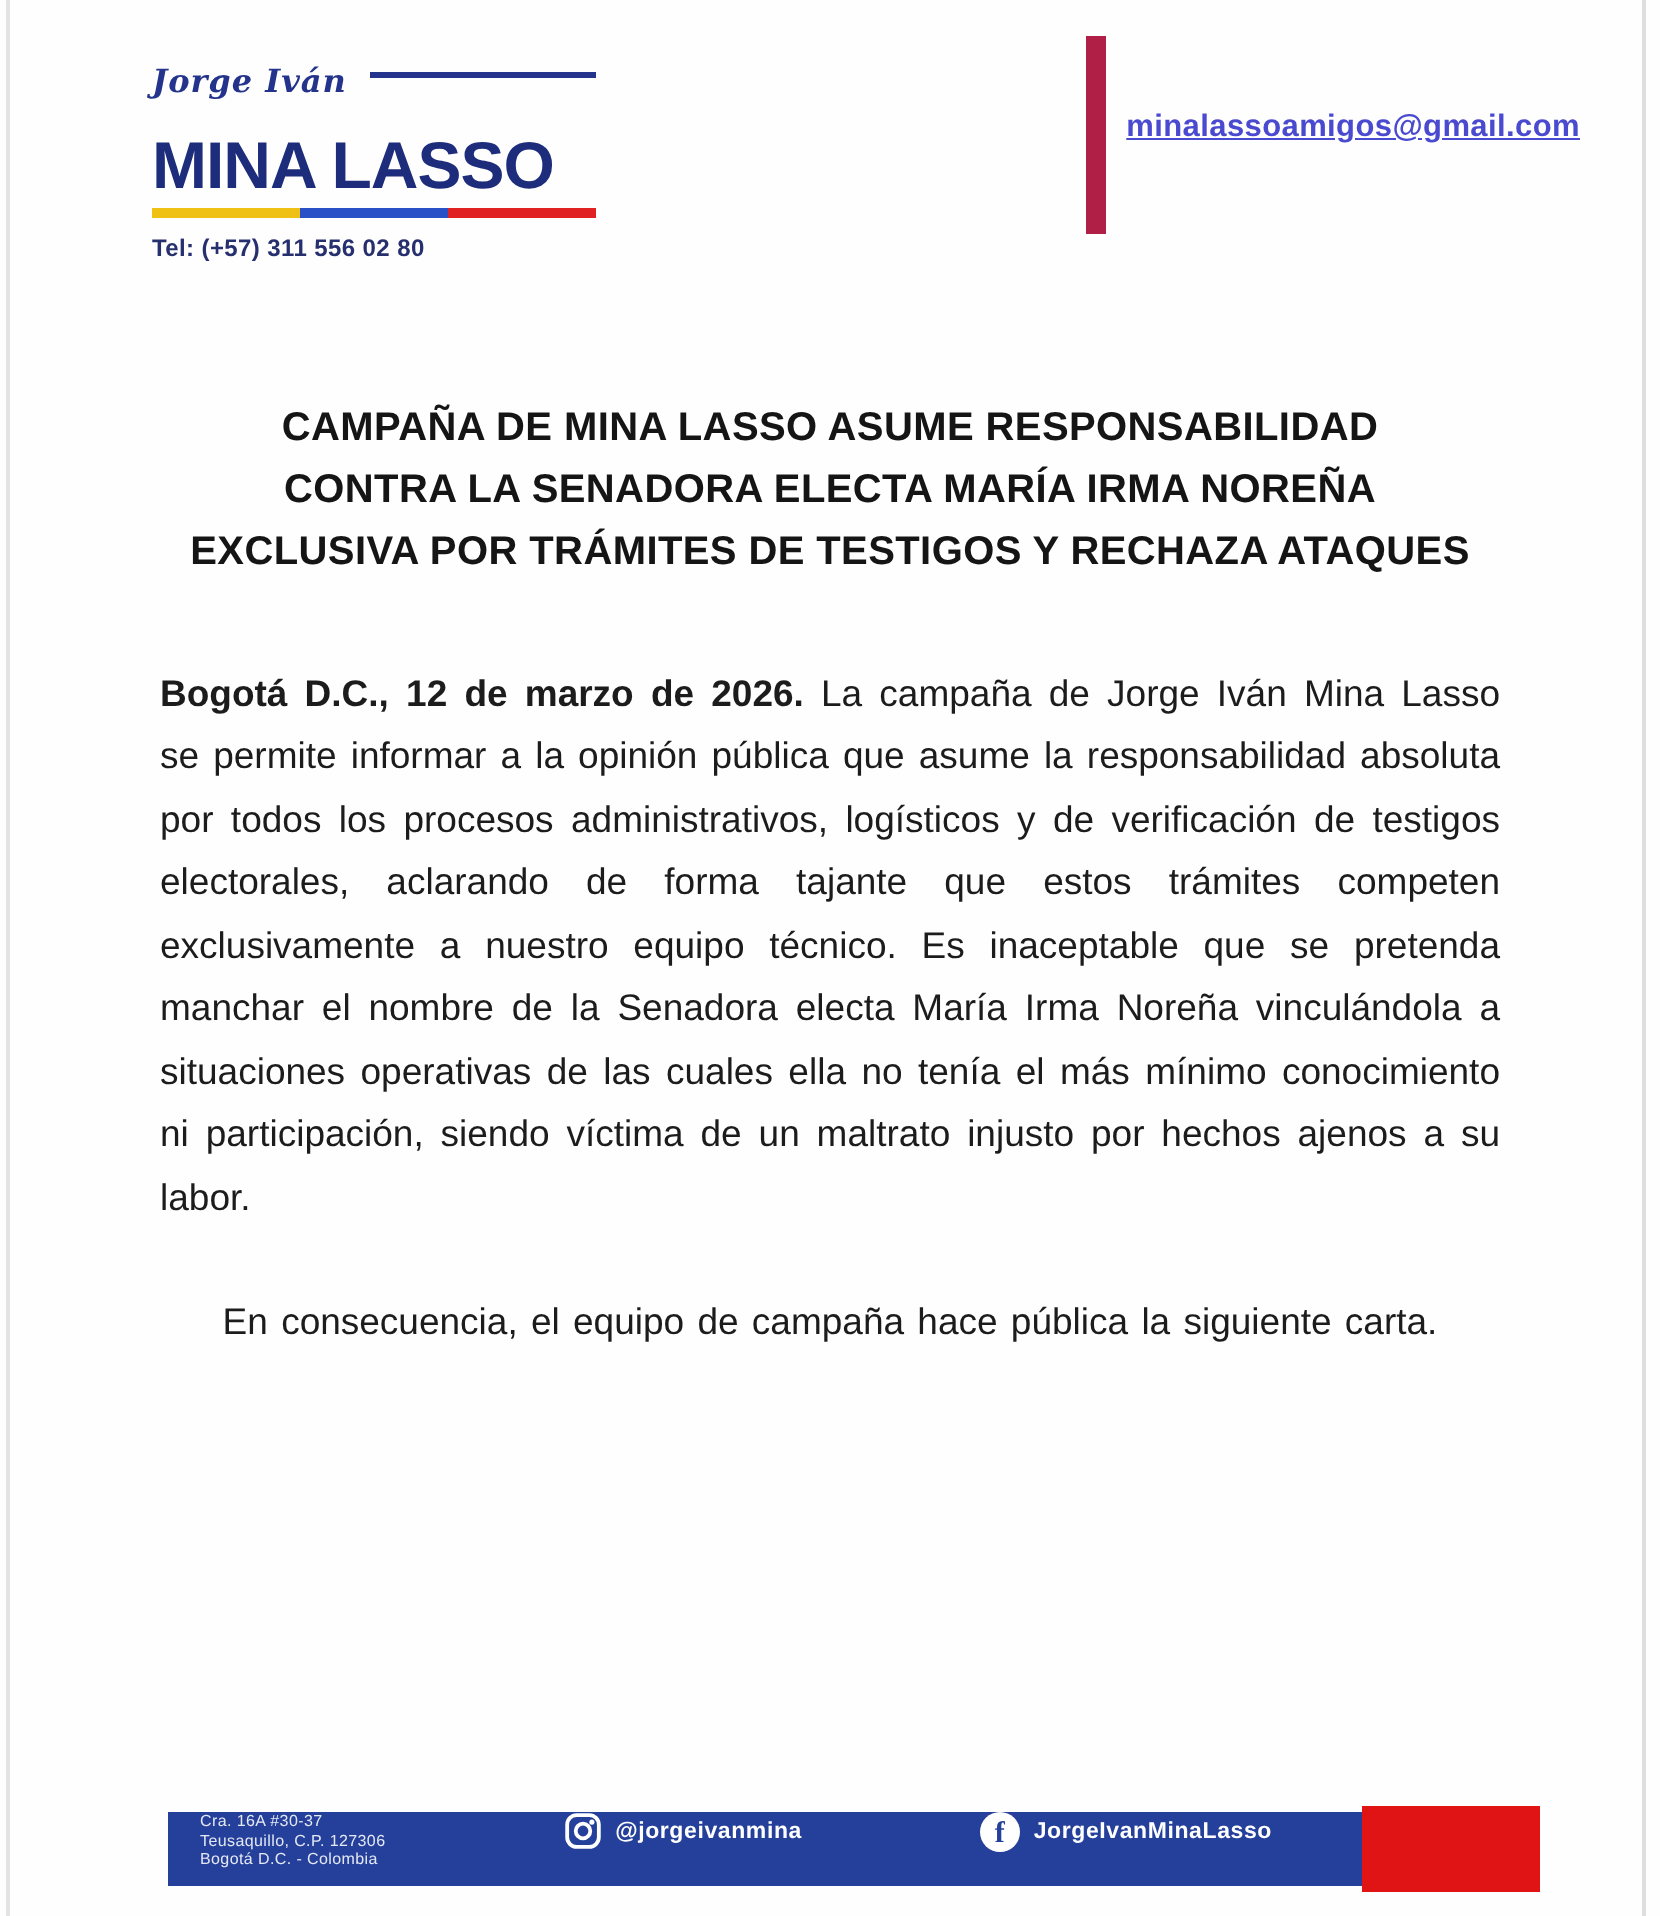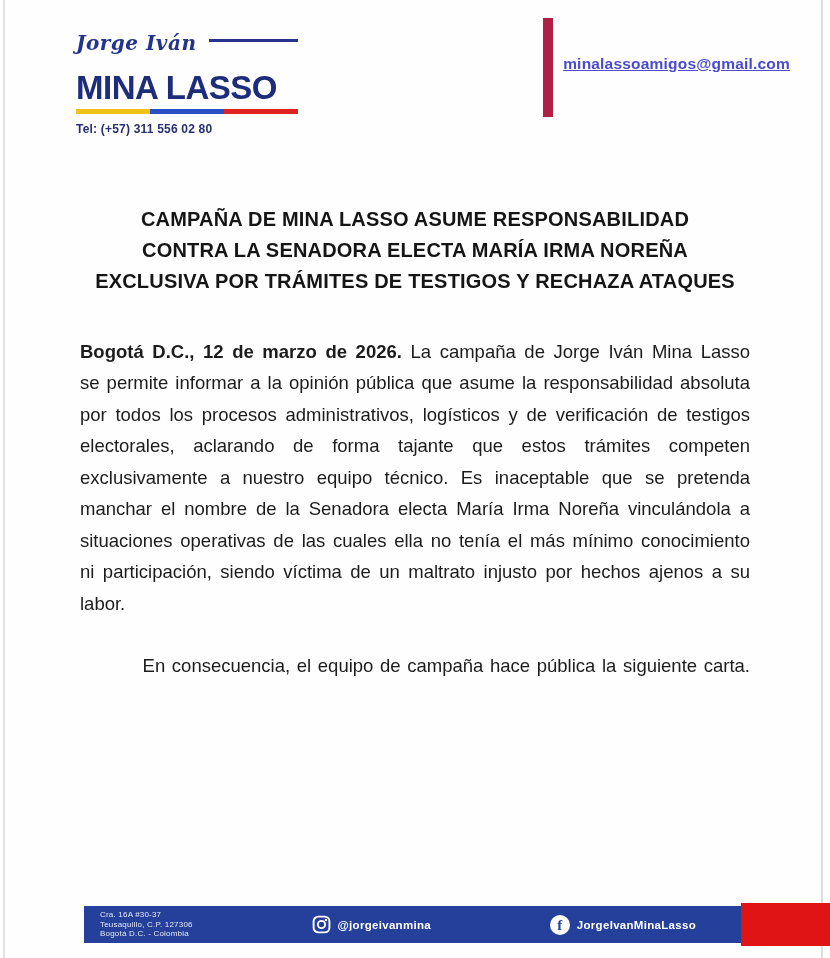--- a/index.html
+++ b/index.html
@@ -21,21 +21,21 @@
   
   .header{
     display:flex;justify-content:space-between;align-items:flex-start;
     padding:18px 40px 0 76px;
   }
   .logo{width:222px;margin-top:13px;}
   .logo-script-row{display:flex;align-items:center;}
   .logo-script{
     font-family:"DejaVu Serif","Liberation Serif",serif;
     font-style:italic;font-weight:700;
-    font-size:20px;color:#24348c;letter-spacing:0.5px;
+    font-size:16px;color:#24348c;letter-spacing:0.5px;
     white-space:nowrap;
   }
   .logo-script-line{flex:1;height:3px;background:#24348c;margin-left:12px;margin-bottom:6px;}
   .logo-main{
     font-size:33px;font-weight:800;color:#1d2d7c;
     letter-spacing:-0.5px;line-height:1.05;margin-top:16px;
     white-space:nowrap;
   }
   .tricolor{display:flex;height:5px;width:100%;margin-top:3px;}
   .tricolor .seg{flex:1;height:100%;}
@@ -67,30 +67,30 @@
     font-weight:700;color:#151515;
     font-size:20px;line-height:31px;letter-spacing:0.2px;
   }
   .para{
     text-align:justify;color:#1c1c1c;
     font-size:18.5px;line-height:31.5px;
     word-spacing:1.5px;
   }
   .para-1{margin-top:39px;}
   .para-lead{font-weight:700;}
-  .para-2{margin-top:31px;text-align:right;}
+  .para-2{margin-top:31px;text-align:center;}
 
   
   .footer{
     position:absolute;left:84px;bottom:12px;
     display:flex;align-items:center;
   }
   .footer-bar{
-    width:657px;height:37px;background:#24409a;
-    display:flex;align-items:center;justify-content:space-between;
+    width:597px;height:37px;background:#24409a;
+    display:flex;align-items:flex-start;justify-content:space-between;
     padding:0 45px 0 16px;box-sizing:border-box;
   }
   .footer-address{
     color:rgba(255,255,255,0.88);
     font-size:8px;line-height:9.5px;letter-spacing:0.2px;
   }
   .footer-social{display:flex;align-items:center;}
   .footer-social .handle{
     color:#ffffff;font-size:11.5px;font-weight:600;
     margin-left:7px;letter-spacing:0.3px;white-space:nowrap;

